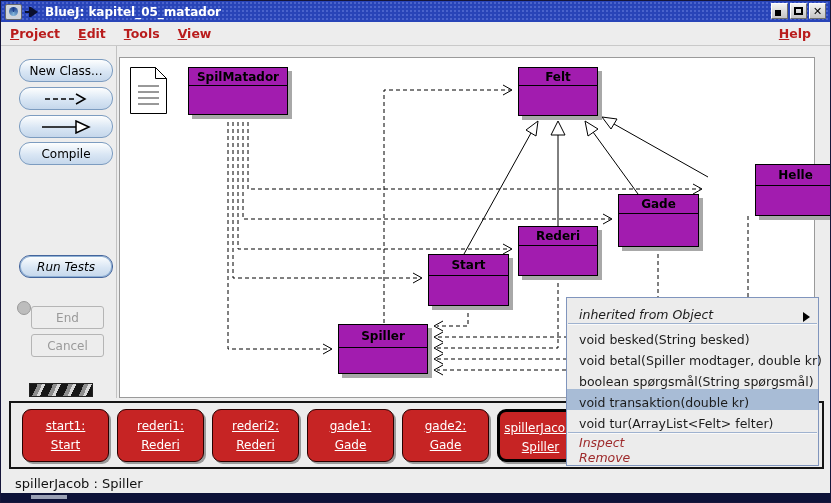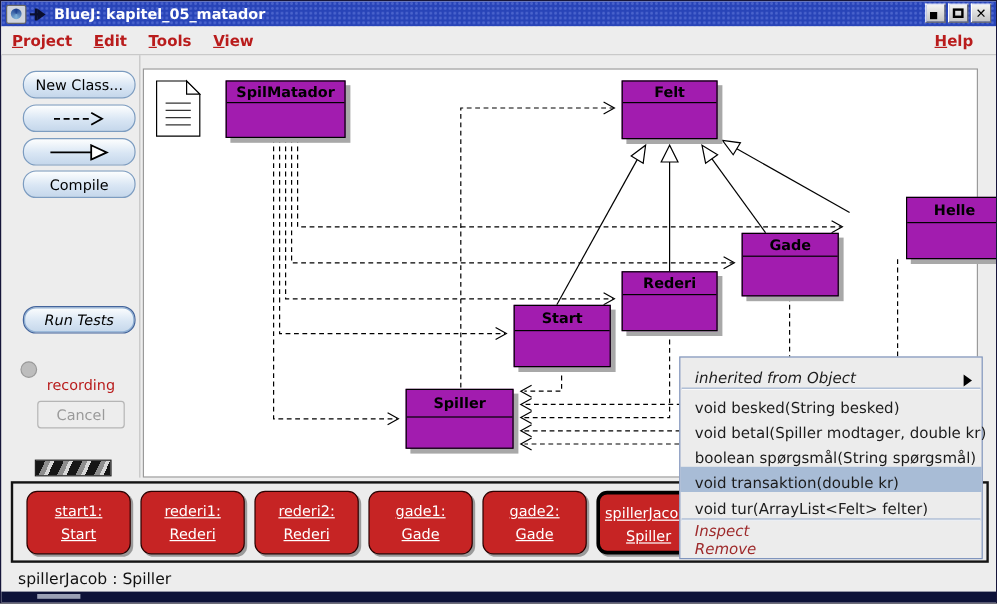--- a/index.html
+++ b/index.html
@@ -119,20 +119,21 @@
       <line x1="2" y1="7" x2="36" y2="7" stroke="#000" stroke-width="1.5"></line>
       <polygon points="36,1 49,7 36,13" fill="#fff" stroke="#000" stroke-width="1.5"></polygon>
     </svg>
   </div>
   <div class="tb-btn" style="top:141px;">Compile</div>
   <div class="tb-btn default" style="top:254px;font-style:italic;">Run Tests</div>
   <div class="recording-row">
     <div class="rec-dot"></div>
     <div class="rec-label">recording</div>
   </div>
+  <div class="tb-btn disabled" style="top:305px;">End</div>
   <div class="tb-btn disabled" style="top:333px;">Cancel</div>
   <div class="stripe-bar"></div>
   <div class="v-sep"></div>
 
   <div class="canvas"></div>
 
   <svg class="arrow-layer" width="831" height="503">
 
     <g>
       <path d="M129.5,66.5 h25 l11,11 v35 h-36 z" fill="#fff" stroke="#000"></path>

